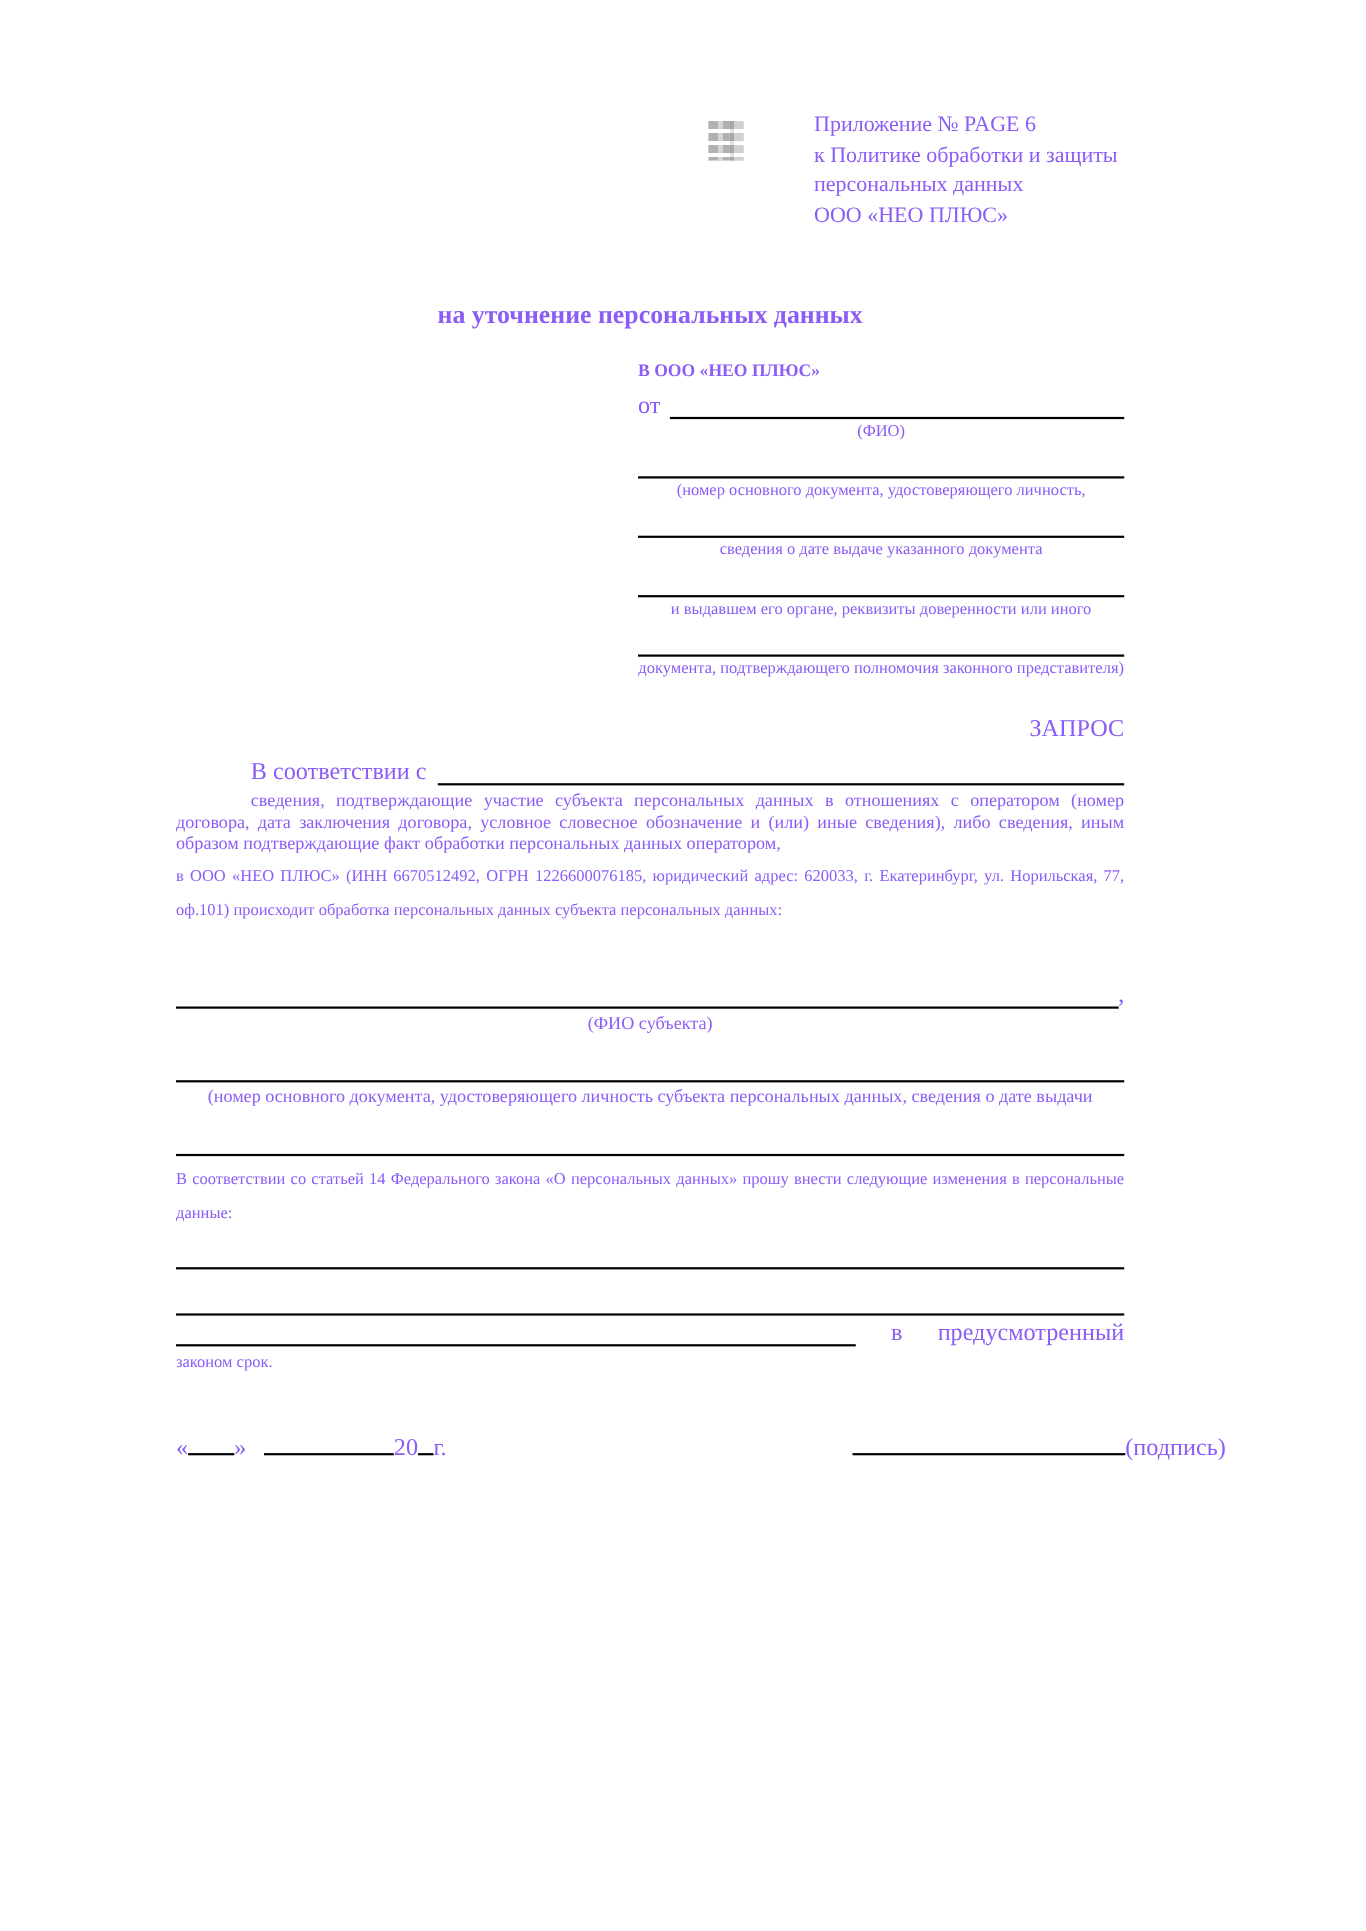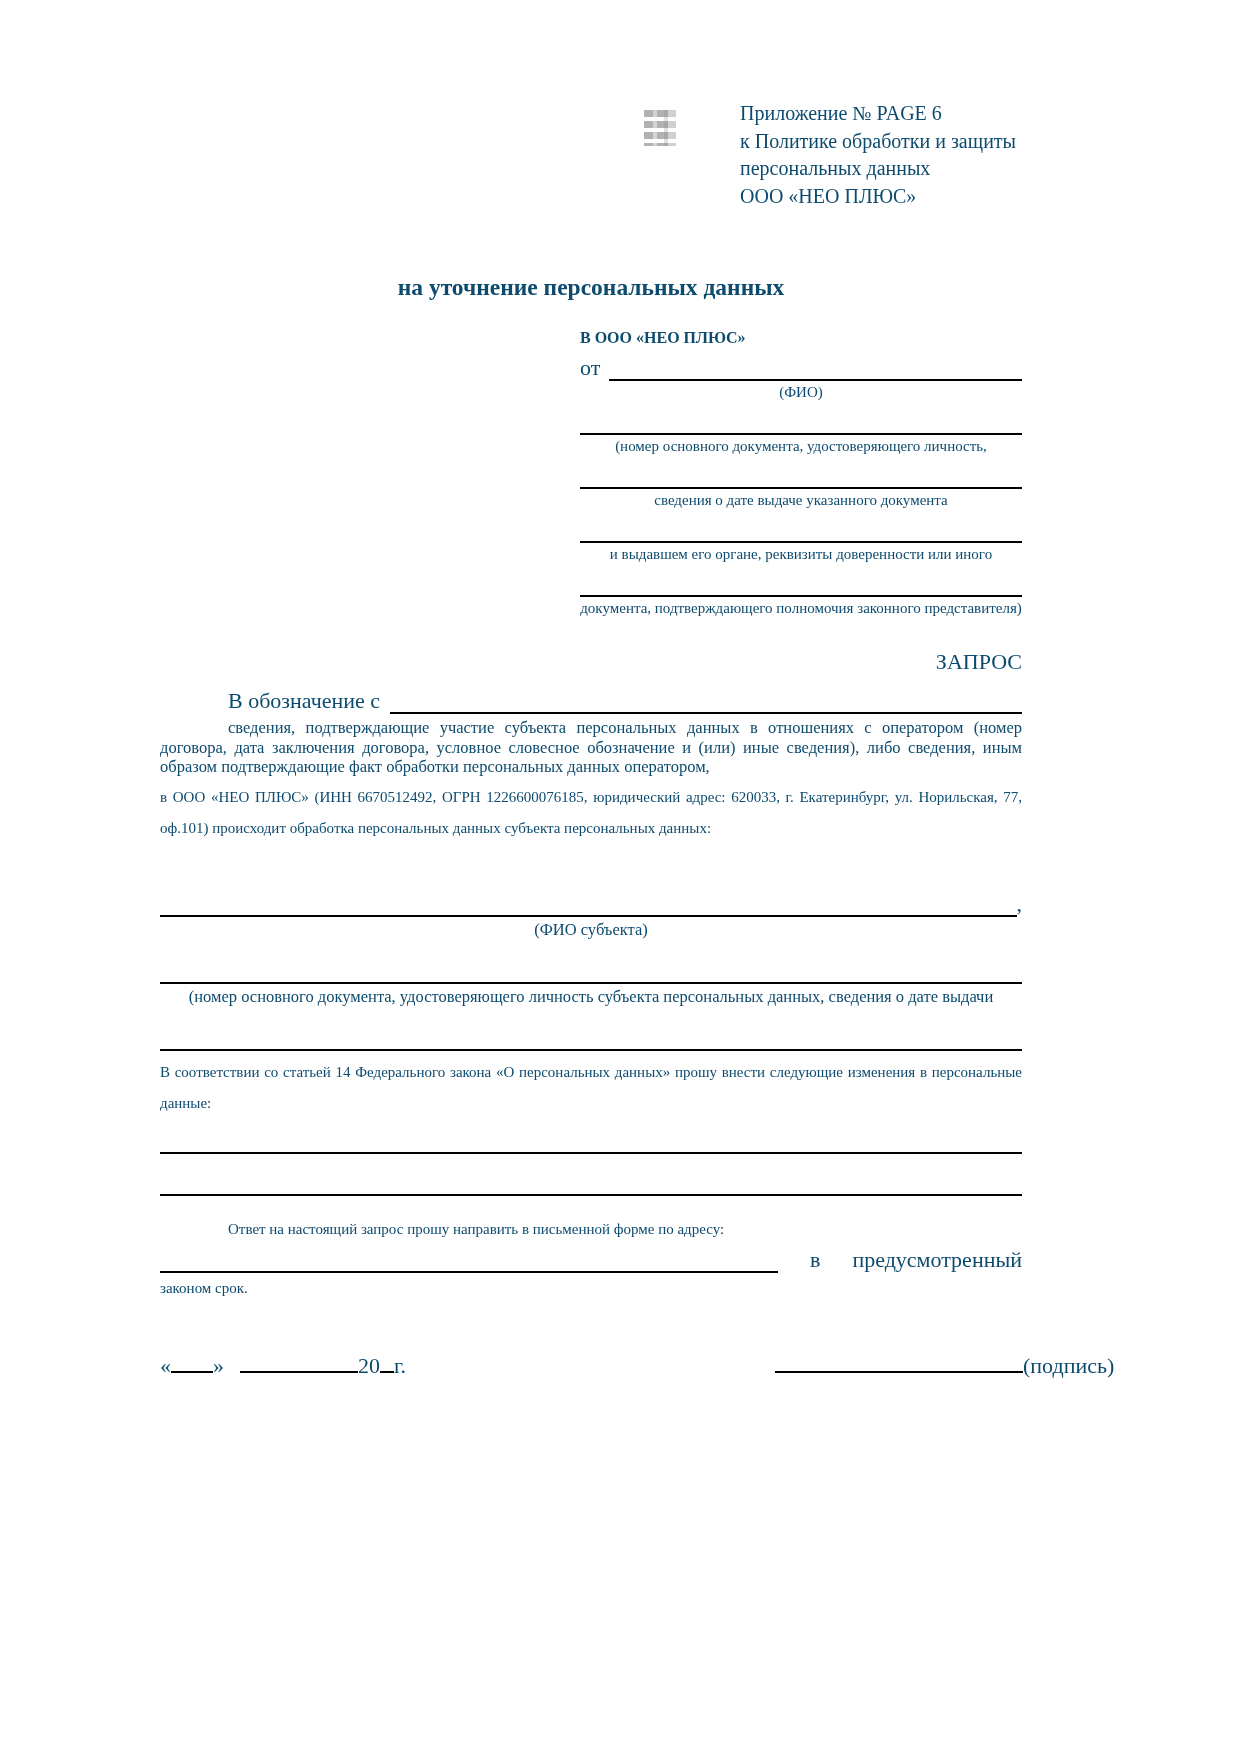--- a/index.html
+++ b/index.html
@@ -1,21 +1,21 @@
 <!DOCTYPE html>
 <html><head>
 <meta charset="utf-8">
 <style>
   html,body{margin:0;padding:0;background:#e8e8e8;}
   .page{
     position:relative;
     width:1242px;height:1755px;
     background:#ffffff;
     font-family:"Liberation Serif","DejaVu Serif",serif;
-    color:#0c4a6e;
+    color:#8b5cf6;
     overflow:hidden;
     margin:0 auto;
   }
   
   .artifact{
     position:absolute;left:644px;top:110px;width:32px;height:36px;
     background:repeating-linear-gradient(180deg,#a4a4a4 0 7px,#ffffff 7px 11px);
     opacity:.85;
   }
   .artifact:after{
@@ -102,21 +102,21 @@
       <div class="wfield"></div>
       <div class="cap">и выдавшем его органе, реквизиты доверенности или иного</div>
 
       <div class="wfield"></div>
       <div class="cap">документа, подтверждающего полномочия законного представителя)</div>
     </div>
 
     <div class="zapros">ЗАПРОС</div>
 
     <div class="accordance-row">
-      <span class="prefix">В обозначение с</span>
+      <span class="prefix">В соответствии с</span>
       <span class="wline grow"></span>
     </div>
 
     <div class="footnote">сведения, подтверждающие участие субъекта персональных данных в отношениях с оператором (номер договора, дата заключения договора, условное словесное обозначение и (или) иные сведения), либо сведения, иным образом подтверждающие факт обработки персональных данных оператором,</div>
 
     <p class="body-par just op-par">в ООО «НЕО ПЛЮС» (ИНН 6670512492, ОГРН 1226600076185, юридический адрес: 620033, г. Екатеринбург, ул. Норильская, 77, оф.101) происходит обработка персональных данных субъекта персональных данных:</p>
 
     <div class="subject-row">
       <span class="wline grow"></span>
       <span>,</span>
@@ -126,21 +126,20 @@
     <div class="wfield full"></div>
     <div class="cap-mid">(номер основного документа, удостоверяющего личность субъекта персональных данных, сведения о дате выдачи</div>
 
     <div class="wfield full"></div>
 
     <p class="body-par just article-par">В соответствии со статьей 14 Федерального закона «О персональных данных» прошу внести следующие изменения в персональные данные:</p>
 
     <div class="wfield blank1"></div>
     <div class="wfield blank2"></div>
 
-    <p class="body-par answer-par">Ответ на настоящий запрос прошу направить в письменной форме по адресу:</p>
     <div class="answer-row">
       <span class="wline addr"></span>
       <span>в</span>
       <span>предусмотренный</span>
     </div>
     <p class="body-par">законом срок.</p>
 
     <div class="sig-row">
       <div class="sig-left">
         <span>«</span><span class="wline d1"></span><span>»</span><span class="wline d2"></span><span>20</span><span class="wline d3"></span><span>г.</span>

